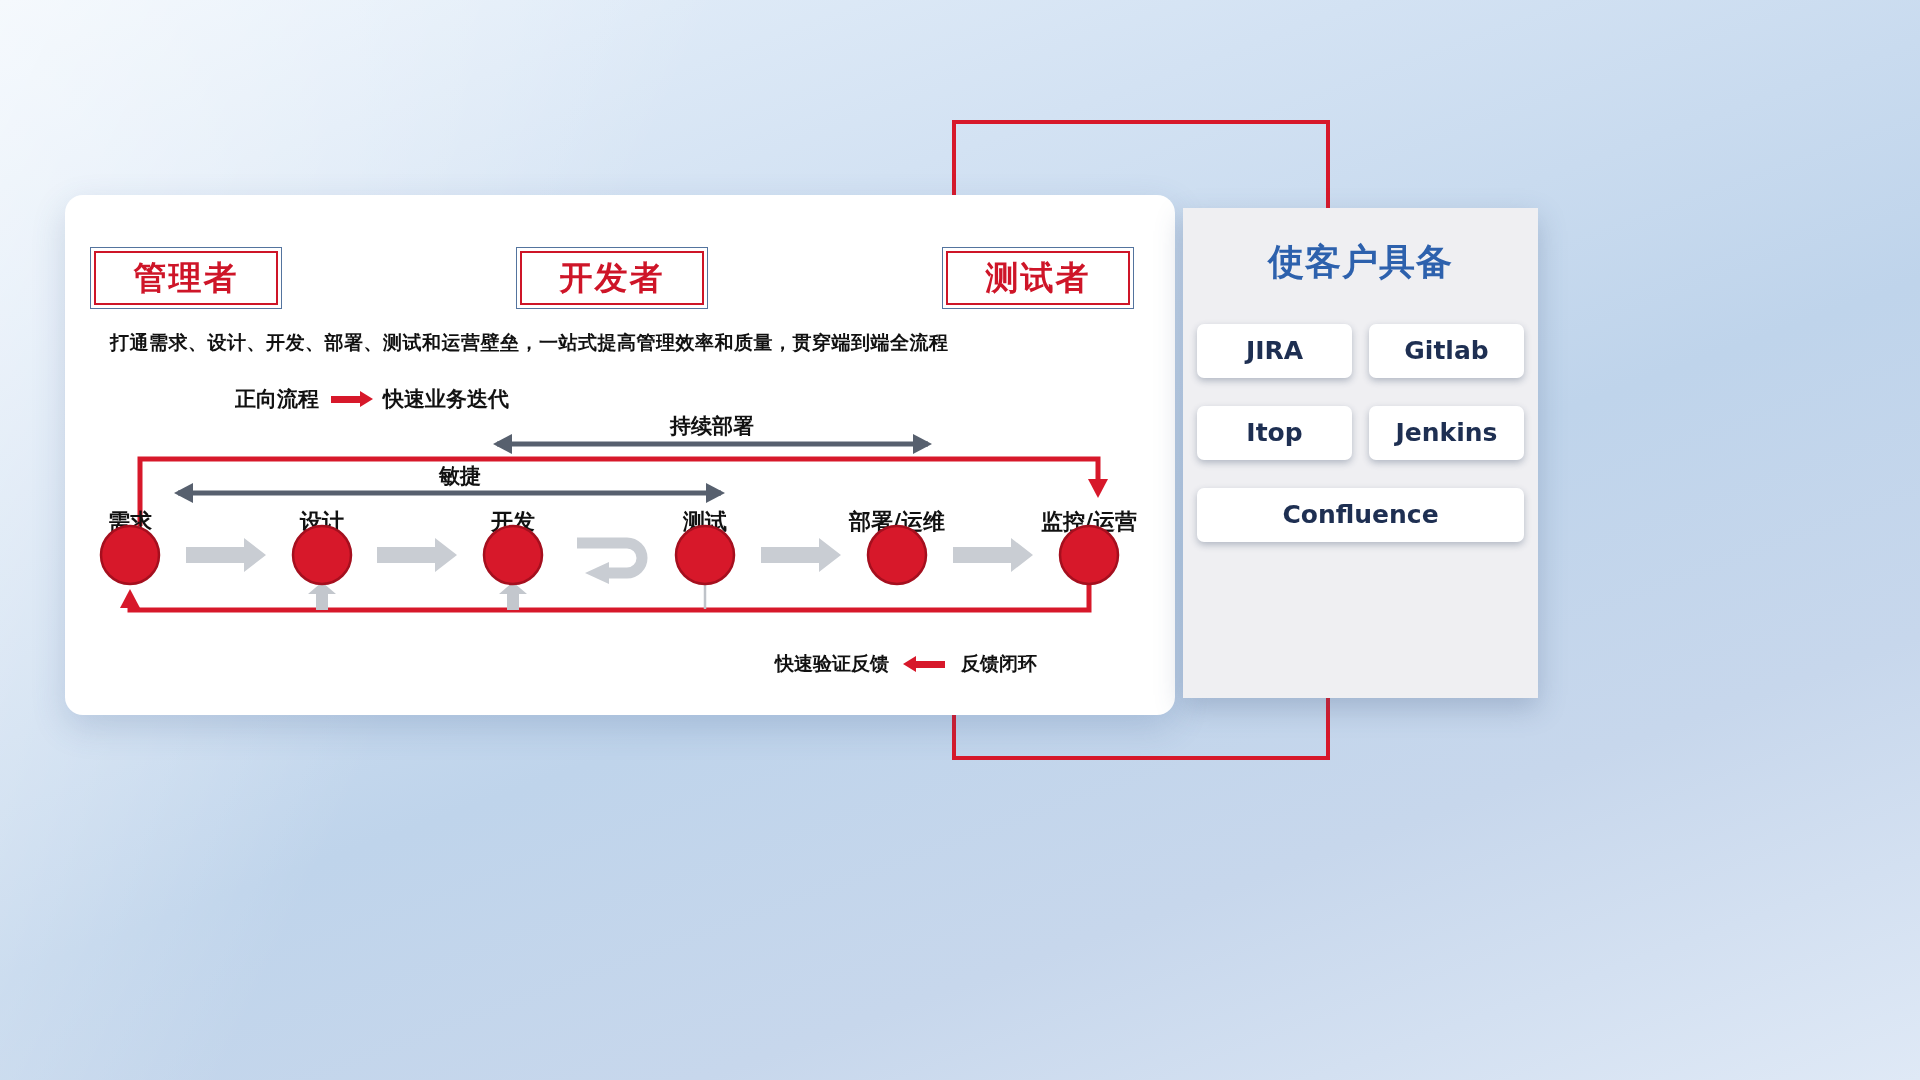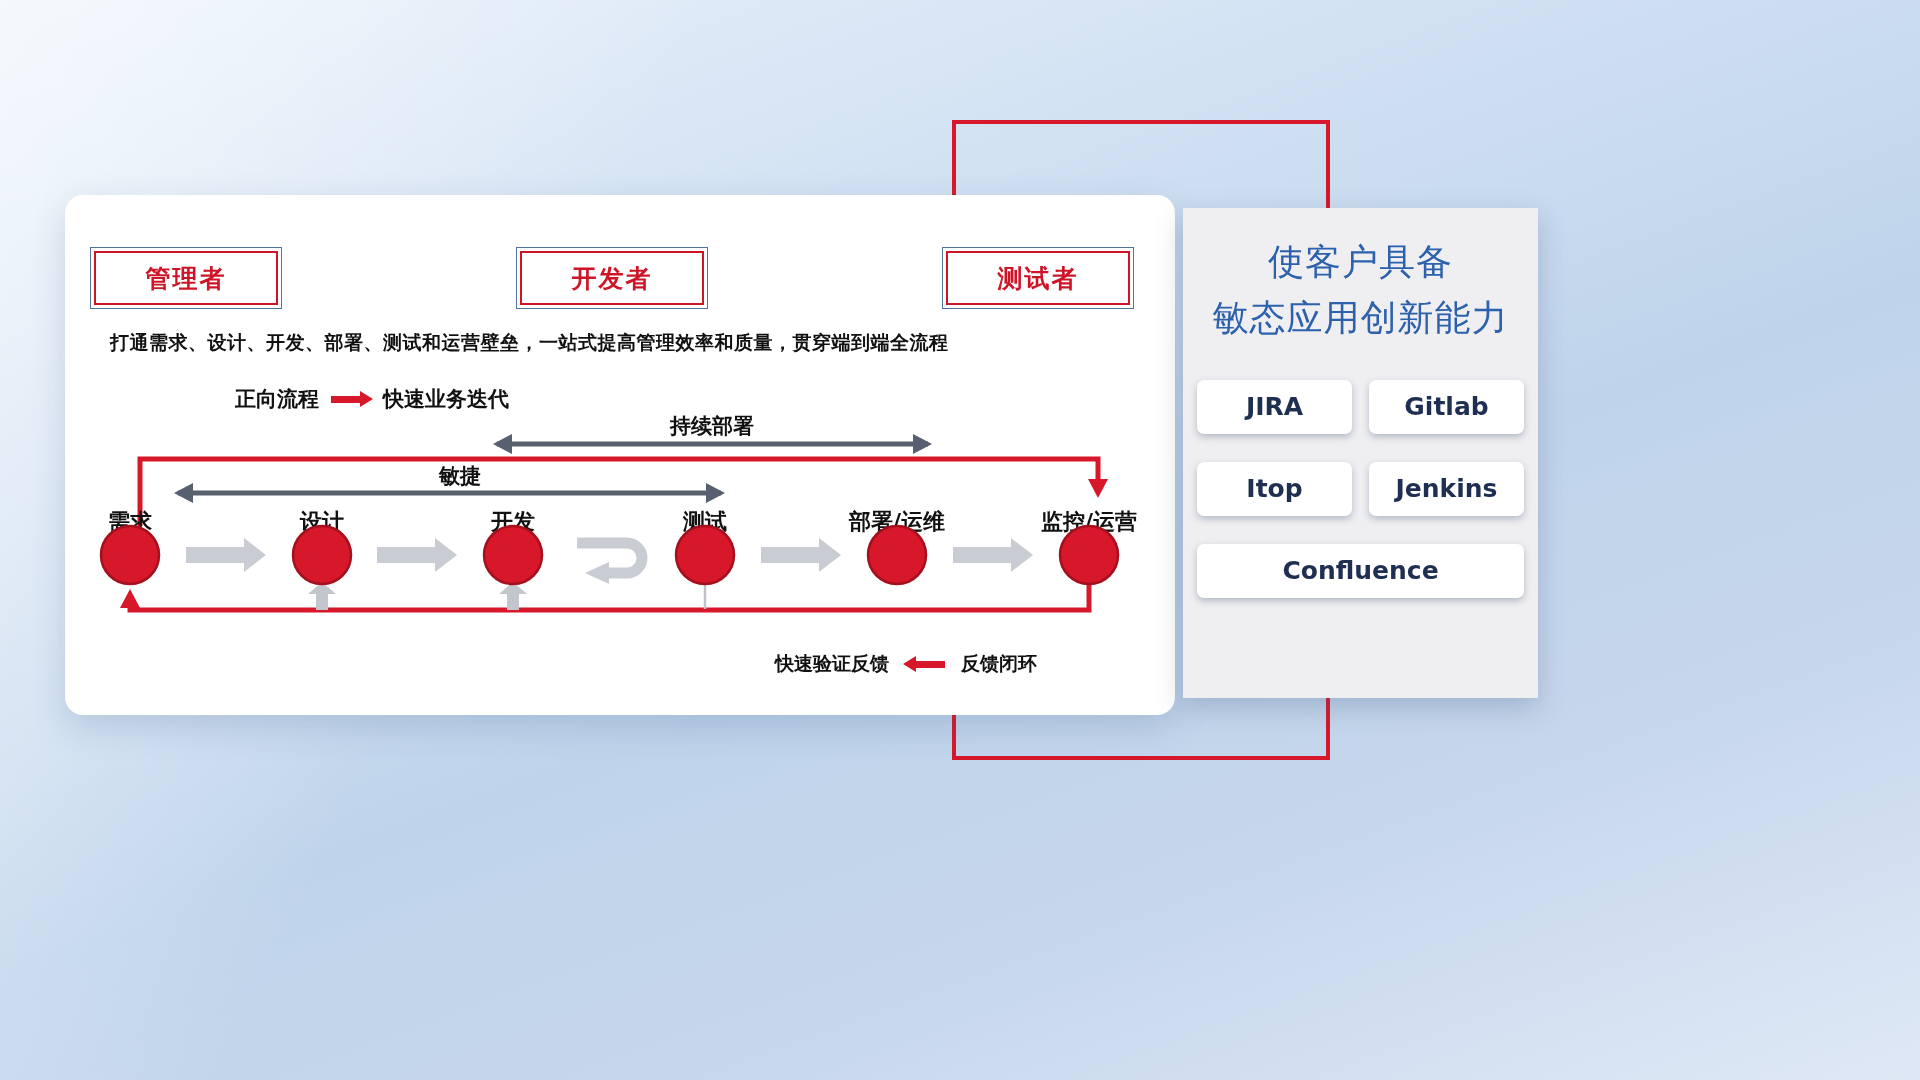--- a/index.html
+++ b/index.html
@@ -29,21 +29,21 @@
     position:absolute; left:25px; top:52px; width:1044px;
     display:flex; justify-content:space-between;
   }
   .role-box {
     width:192px; height:62px; border:1px solid #54749e; padding:3px;
     background:#fff;
   }
   .role-box-inner {
     width:100%; height:100%; border:2px solid #ce1528;
     display:flex; align-items:center; justify-content:center;
-    color:#ce1528; font-size:25px; font-weight:700; letter-spacing:2px;
+    color:#ce1528; font-size:33px; font-weight:700; letter-spacing:2px;
   }
 
   .headline {
     position:absolute; left:45px; top:135px; width:1050px;
     font-size:19px; font-weight:700; color:#111; letter-spacing:.5px;
     white-space:nowrap;
   }
 
   .legend-forward {
     position:absolute; left:170px; top:190px;
@@ -68,21 +68,21 @@
 
   .flow-svg { position:absolute; left:0; top:0; }
 
   
   .right-panel {
     position:absolute; left:1183px; top:208px; width:355px; height:490px;
     background:#efeff2; z-index:3;
     box-shadow:0 10px 26px rgba(70,90,130,.28);
     padding:26px 14px 0 14px;
   }
-  .rp-title { text-align:center; color:#2d61ad; font-weight:400; font-size:36px; line-height:1.55; letter-spacing:1px; }
+  .rp-title { text-align:center; color:#2d61ad; font-weight:700; font-size:36px; line-height:1.55; letter-spacing:1px; }
   .tools-grid {
     margin-top:34px;
     display:grid; grid-template-columns:1fr 1fr; gap:28px 17px;
   }
   .tool-chip {
     height:54px; background:#ffffff; border-radius:7px;
     display:flex; align-items:center; justify-content:center;
     font-size:25px; font-weight:700; color:#1e2f52;
     box-shadow:0 3px 7px rgba(40,60,90,.30);
   }
@@ -169,21 +169,20 @@
     <span>快速验证反馈</span>
     <span class="arrow-l"></span>
     <span>反馈闭环</span>
   </div>
 
 </div>
 
 <div class="right-panel">
   <div class="rp-title">
     <div>使客户具备</div>
-    <div>敏态应用创新能力</div>
   </div>
   <div class="tools-grid">
     <div class="tool-chip">JIRA</div>
     <div class="tool-chip">Gitlab</div>
     <div class="tool-chip">Itop</div>
     <div class="tool-chip">Jenkins</div>
     <div class="tool-chip span2">Confluence</div>
   </div>
 </div>
 

